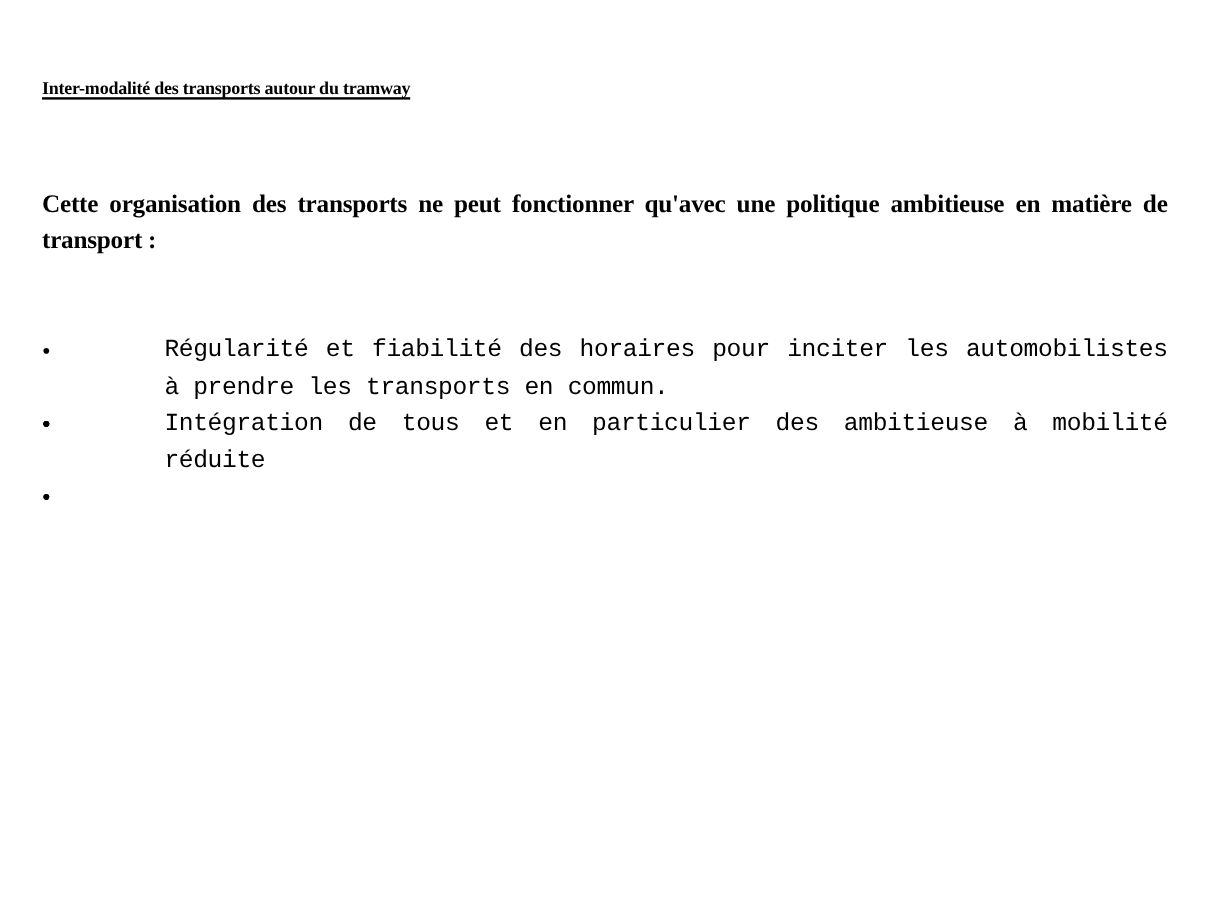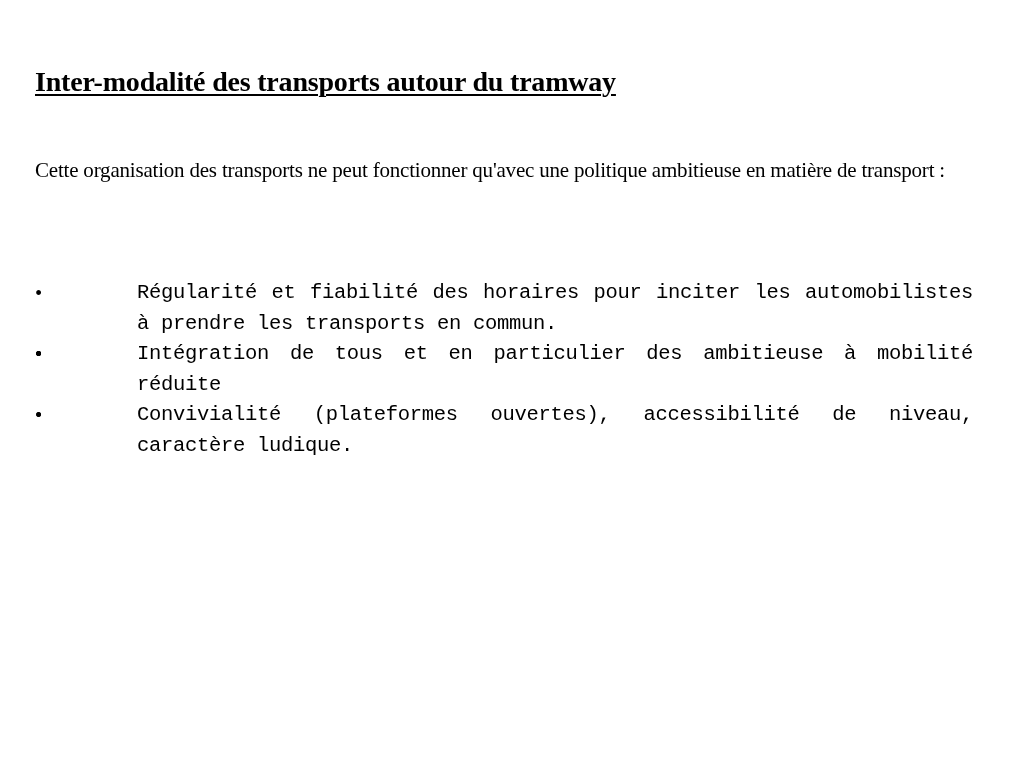--- a/index.html
+++ b/index.html
@@ -18,35 +18,35 @@
     .slide {
       position: absolute;
       left: 35px;
       top: 0;
       width: 938px;
     }
     .title {
       position: absolute;
       left: 0;
       top: 66px;
-      font-size: 28px;
+      font-size: 15px;
       font-weight: bold;
       text-decoration: underline;
       text-decoration-thickness: 1.5px;
       text-underline-offset: 3px;
       white-space: nowrap;
       letter-spacing: -0.2px;
     }
     .intro {
       position: absolute;
       left: 0;
       top: 155px;
       width: 938px;
       font-size: 21px;
-      font-weight: normal;
+      font-weight: bold;
       line-height: 30px;
       text-align: justify;
       letter-spacing: -0.2px;
     }
     .bullets {
       position: absolute;
       left: 0;
       top: 278px;
       width: 938px;
       list-style: none;
@@ -94,16 +94,15 @@
     </li>
     <li>
       <span class="bullet-mark">•</span>
       <span class="bullet-text">Intégration de tous et en particulier des ambitieuse à mobilité réduite</span>
     </li>
     <li>
       <span class="bullet-mark">•</span>
     </li>
     <li>
       <span class="bullet-mark">•</span>
-      <span class="bullet-text">Convivialité (plateformes ouvertes), accessibilité de niveau, caractère ludique.</span>
     </li>
   </ul>
 </div>
 
 </body></html>

